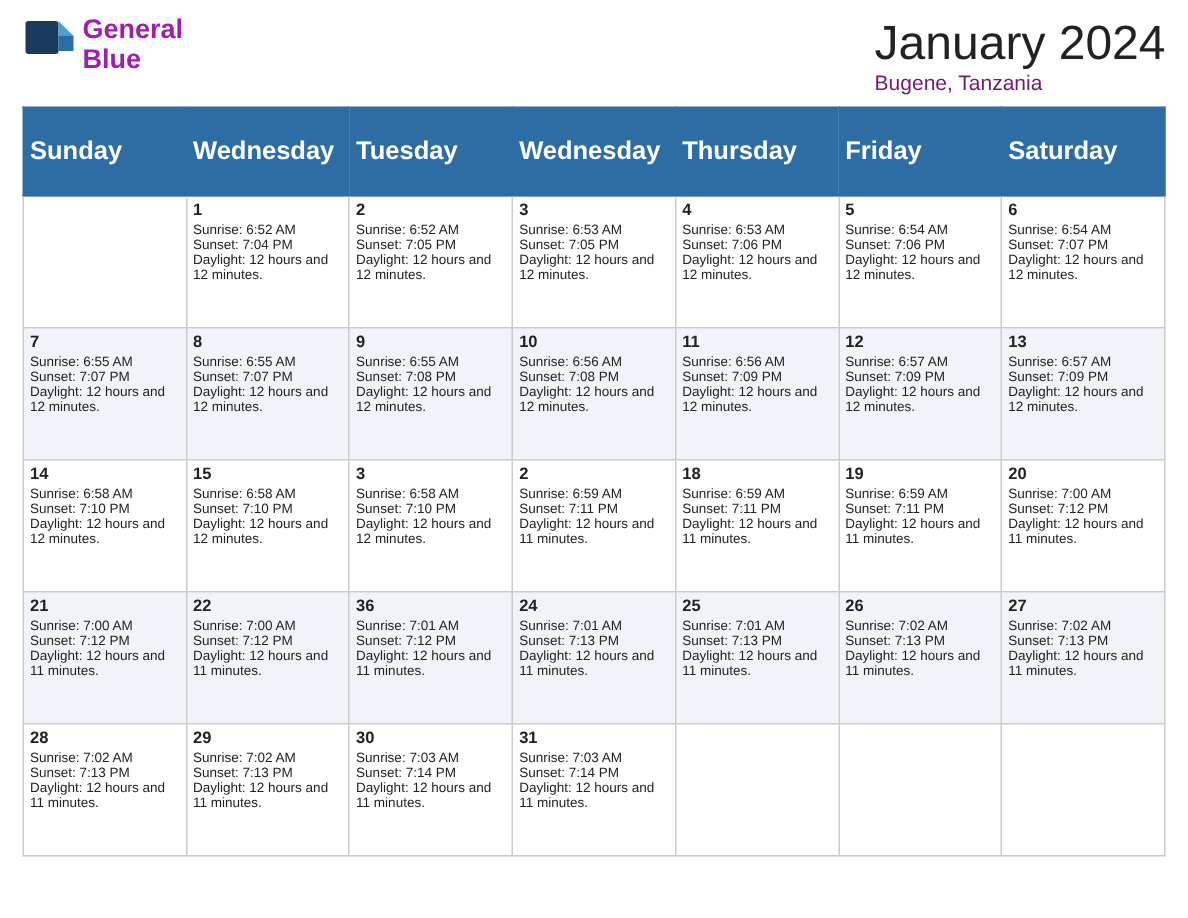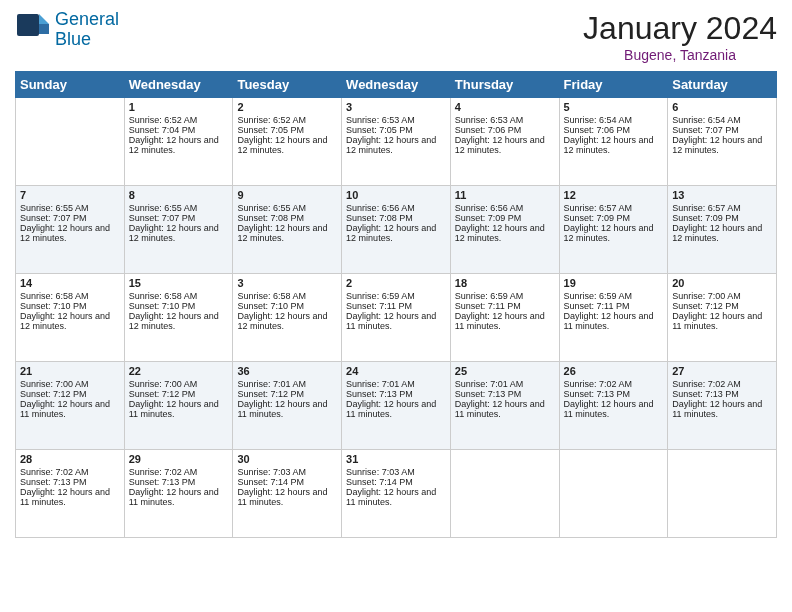--- a/index.html
+++ b/index.html
@@ -21,53 +21,53 @@
       justify-content: space-between;
       align-items: flex-start;
       margin-bottom: 8px;
     }
     .logo {
       display: flex;
       align-items: center;
     }
     .logo-text {
       font-size: 18px;
-      font-weight: normal;
-      color: #0369a1;
+      font-weight: bold;
+      color: #a21caf;
       line-height: 1.1;
     }
     .logo-icon {
       width: 36px;
       height: 36px;
       margin-right: 4px;
       position: relative;
     }
     .title-block {
-      text-align: center;
+      text-align: left;
     }
     .month-title {
       font-size: 32px;
       font-weight: 300;
       color: #222;
     }
     .location {
       font-size: 14px;
       color: #701a75;
     }
     table {
       width: 100%;
       border-collapse: collapse;
       table-layout: fixed;
     }
     th {
       background-color: #2e6da4;
       color: #fff;
-      font-size: 13px;
+      font-size: 17px;
       font-weight: bold;
-      padding: 5px 4px;
+      padding: 19px 4px;
       text-align: left;
       border: 1px solid #2e6da4;
     }
     td {
       border: 1px solid #ccc;
       vertical-align: top;
       padding: 3px 4px;
       font-size: 9px;
       color: #222;
       height: 88px;

